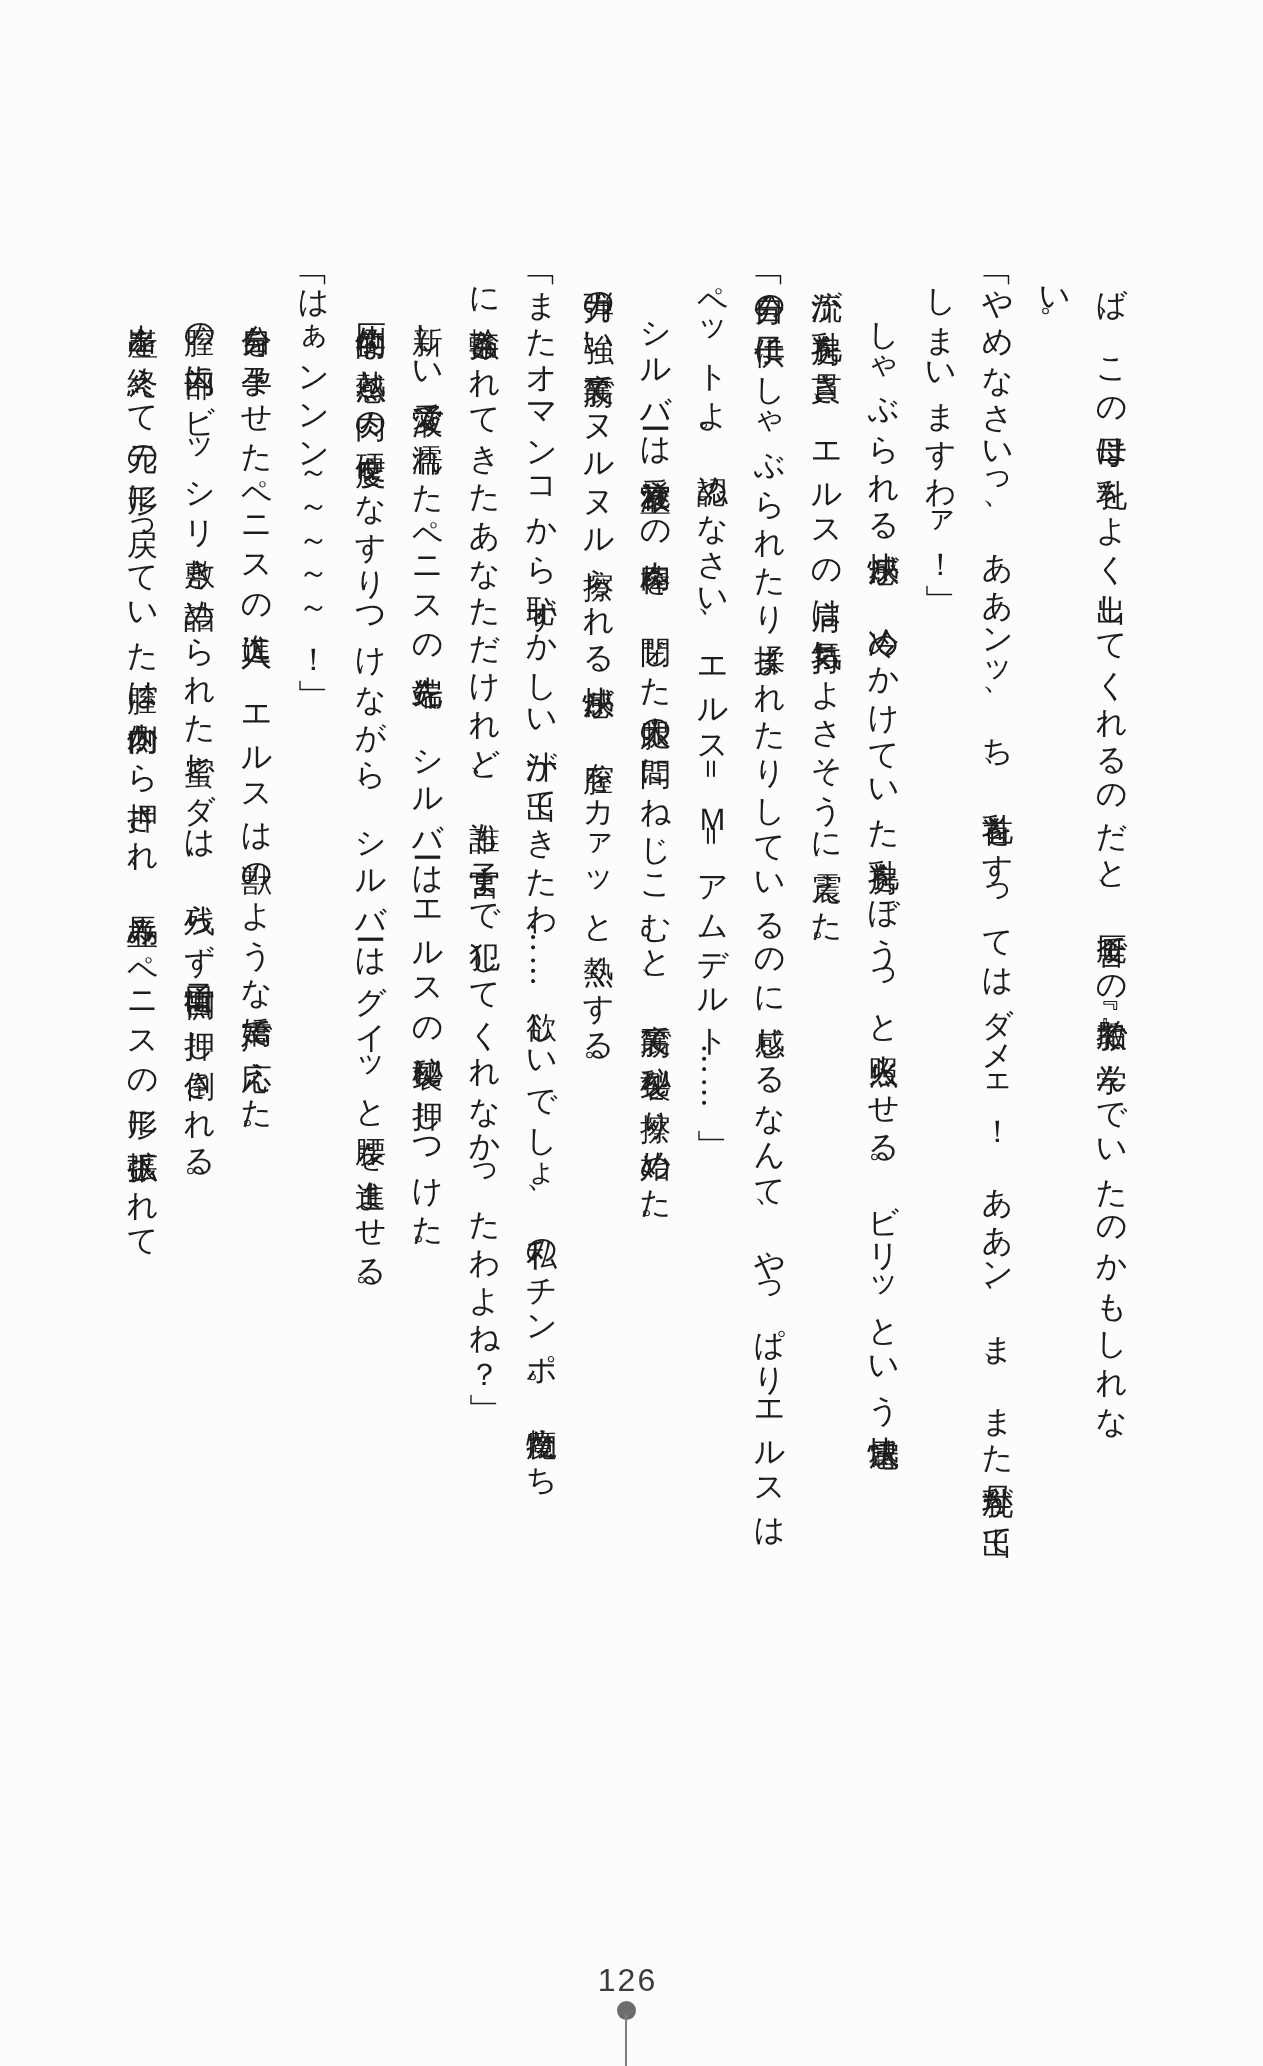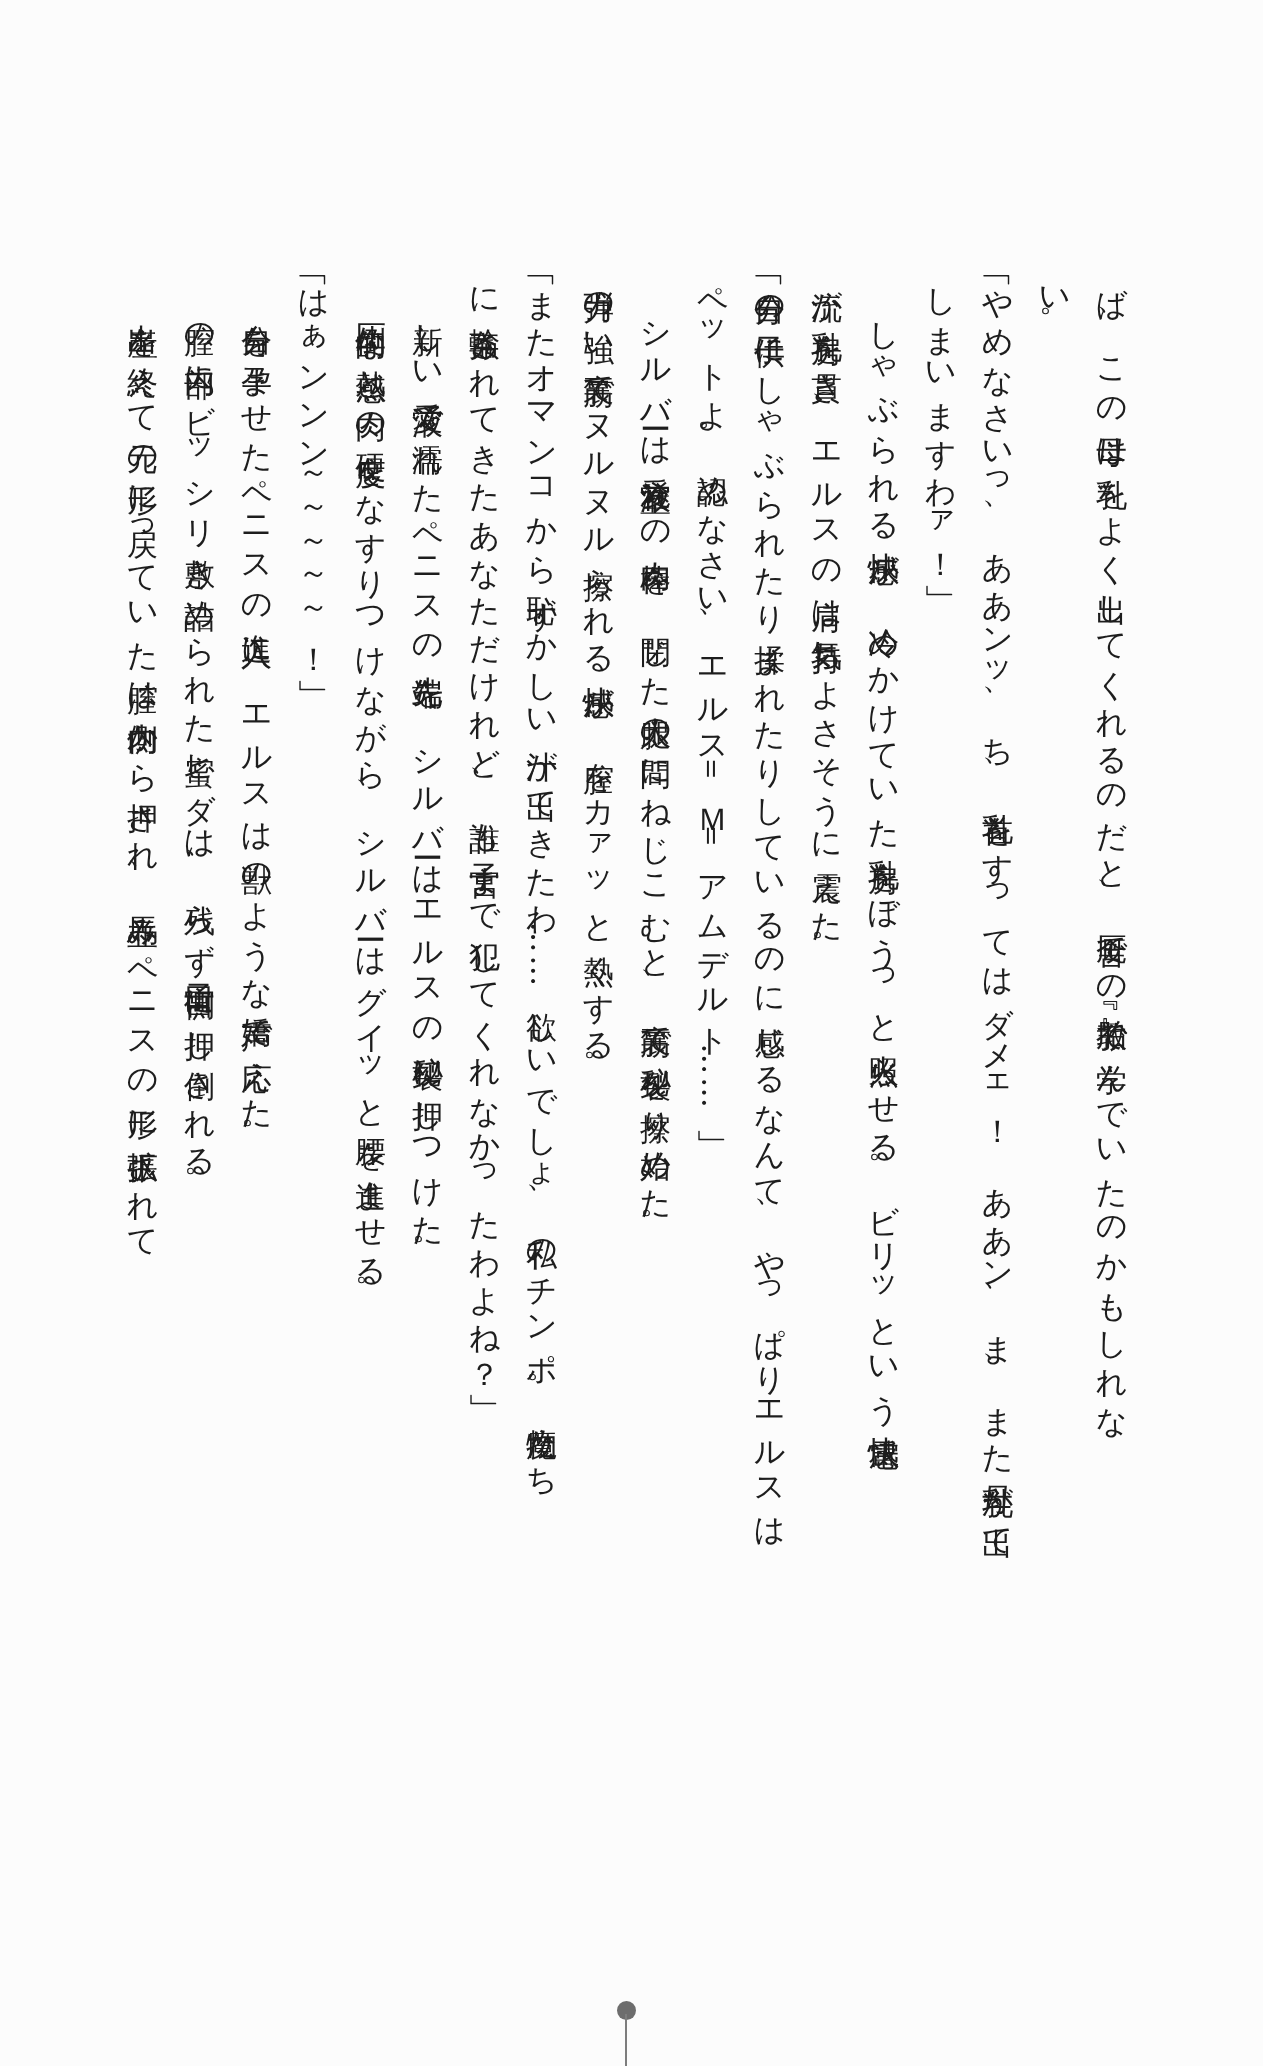--- a/index.html
+++ b/index.html
@@ -82,16 +82,17 @@
     <div class="text-line">「またオマンコから恥ずかしい汁が出てきたわ……欲しいでしょ、私のチンポ。魔物たち</div>
     <div class="text-line">に輪姦されてきたあなただけれど、誰も子宮まで犯してくれなかったわよね？」</div>
     <div class="text-line">　新しい愛液で濡れたペニスの先端を、シルバーはエルスの秘裂に押しつけた。</div>
     <div class="text-line">　圧倒的な熱感と肉の硬度をなすりつけながら、シルバーはグイッと腰を進ませる。</div>
     <div class="text-line">「はぁンンン～～～～～！」</div>
     <div class="text-line">　自分を孕ませたペニスの進入に、エルスは獣のような嬌声で応えた。</div>
     <div class="text-line">　膣の内部にビッシリ敷き詰められた蜜ヒダは、残らず子宮口側に押し倒される。</div>
     <div class="text-line">　出産を終えて元の形に戻っていた膣は内側から押され、馬並みペニスの形に拡張されて</div>
   </div>
 
+  <div class="page-number">126</div>
   <div class="footer-dot"></div>
   <div class="footer-rule"></div>
 
 </div>
 
 </body></html>

